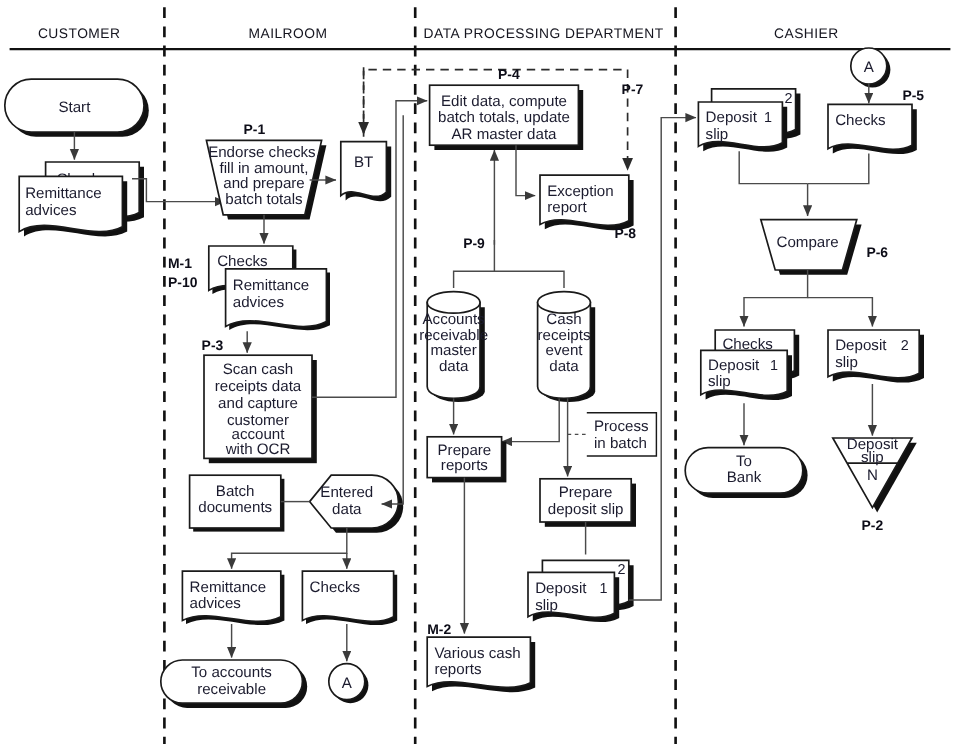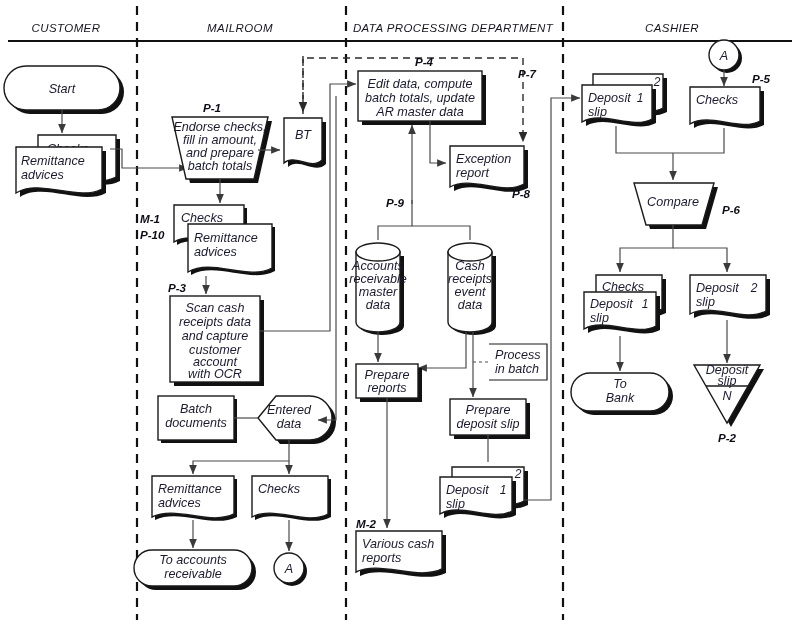--- a/index.html
+++ b/index.html
@@ -1,17 +1,17 @@
 <!DOCTYPE html>
 <html><head>
 <meta charset="utf-8">
 <style>
   html,body{margin:0;padding:0;background:#ffffff;}
   body{width:800px;height:626px;font-family:"Liberation Sans",sans-serif;}
-  #stage{position:relative;width:800px;height:626px;overflow:hidden;background:#fff;font-style:italic;}
+  #stage{position:relative;width:800px;height:626px;overflow:hidden;background:#fff;}
   svg{display:block;}
   .shp{fill:#ffffff;stroke:#1a1a1a;stroke-width:1.4;}
   .shp-thin{fill:#ffffff;stroke:#1a1a1a;stroke-width:1.2;}
   .shadow{fill:#111111;stroke:none;}
   .conn{fill:none;stroke:#4a4a4a;stroke-width:1.2;}
   .conn-dash{fill:none;stroke:#2b2b2b;stroke-width:1.4;stroke-dasharray:7 5;}
   .lane{stroke:#111111;stroke-width:2.2;stroke-dasharray:9 7;fill:none;}
   .hdr-rule{stroke:#111111;stroke-width:1.8;}
   text{fill:#1b1b2e;font-family:"Liberation Sans",sans-serif;}
   .t-hdr{font-size:11.5px;letter-spacing:.4px;text-anchor:middle;fill:#15151f;}

